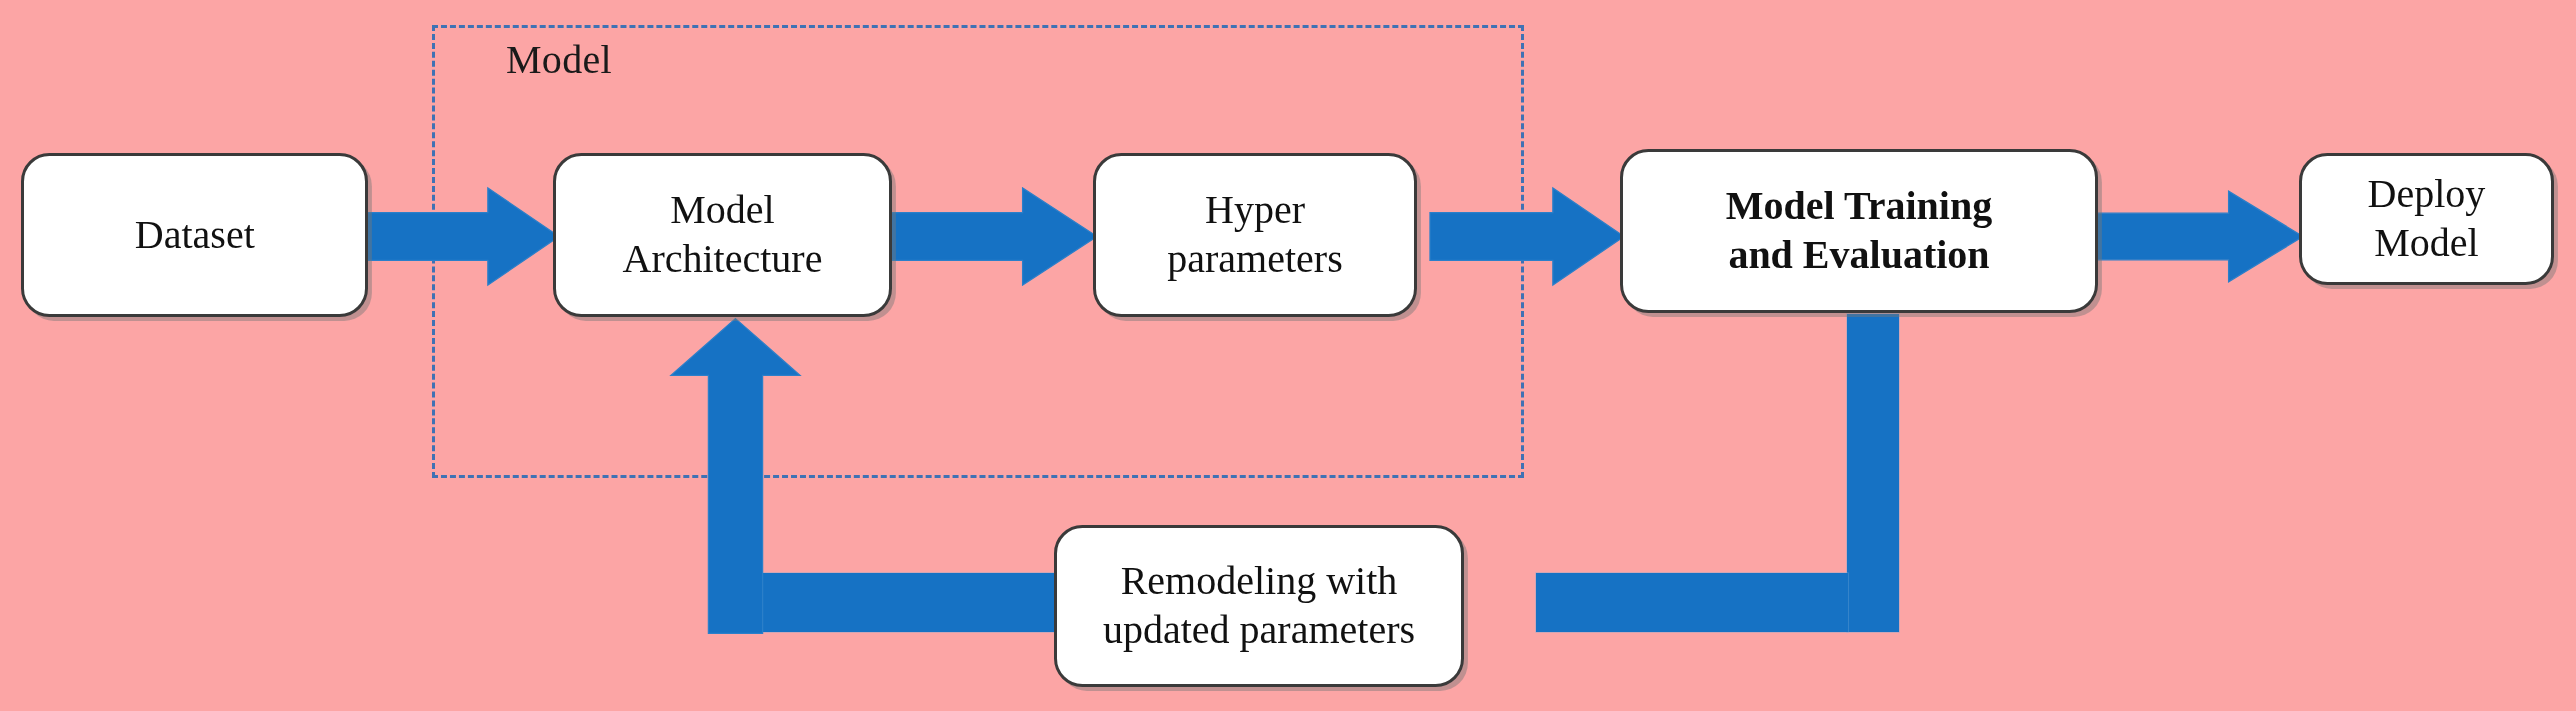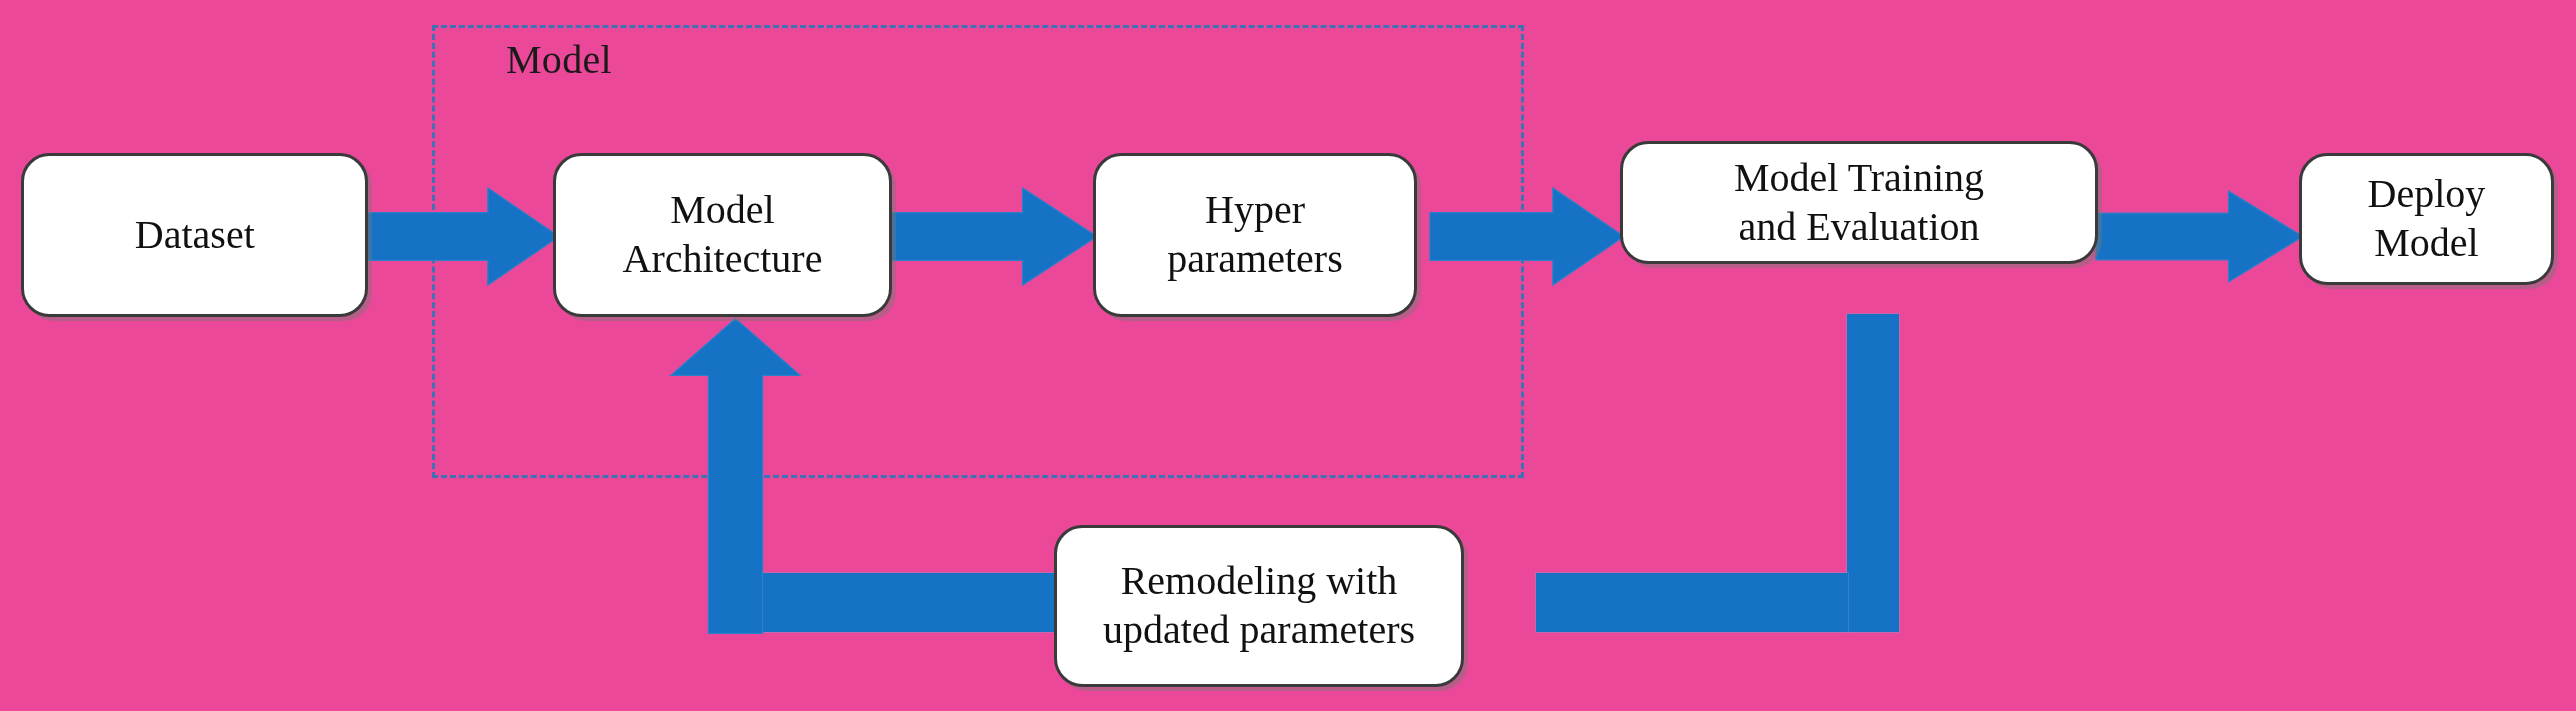--- a/index.html
+++ b/index.html
@@ -1,21 +1,21 @@
 <!DOCTYPE html>
 <html style="font-size:10.3px"><head>
 <meta charset="utf-8">
 <title>ML Workflow Diagram</title>
 <style>
   html,body{margin:0;padding:0;background:#ffffff;}
   body{
     font-family:"Liberation Serif","DejaVu Serif",serif;
     width:2576px;height:711px;overflow:hidden;
   }
-  #stage{position:relative;width:2576px;height:711px;background:#ec4899;}
+  #stage{position:relative;width:2576px;height:711px;background:#fca5a5;}
 
   
   .group-box{
     position:absolute;
     border:3.2px dashed #3f72b4;
     box-sizing:border-box;
     background:transparent;
   }
   .group-label{
     position:absolute;
@@ -92,21 +92,21 @@
   <div class="node" style="left:553px;top:153px;width:339px;height:164px;">
     <span class="lbl">Model
 Architecture</span>
   </div>
 
   <div class="node" style="left:1093px;top:153px;width:324px;height:164px;">
     <span class="lbl">Hyper
 parameters</span>
   </div>
 
-  <div class="node" style="left:1620px;top:141px;width:478px;height:123px;">
+  <div class="node" style="left:1620px;top:149px;width:478px;height:164px;font-weight:bold;">
     <span class="lbl">Model Training
 and Evaluation</span>
   </div>
 
   <div class="node" style="left:2299px;top:153px;width:255px;height:132px;">
     <span class="lbl">Deploy
 Model</span>
   </div>
 
   <div class="node" style="left:1054px;top:525px;width:410px;height:162px;">

